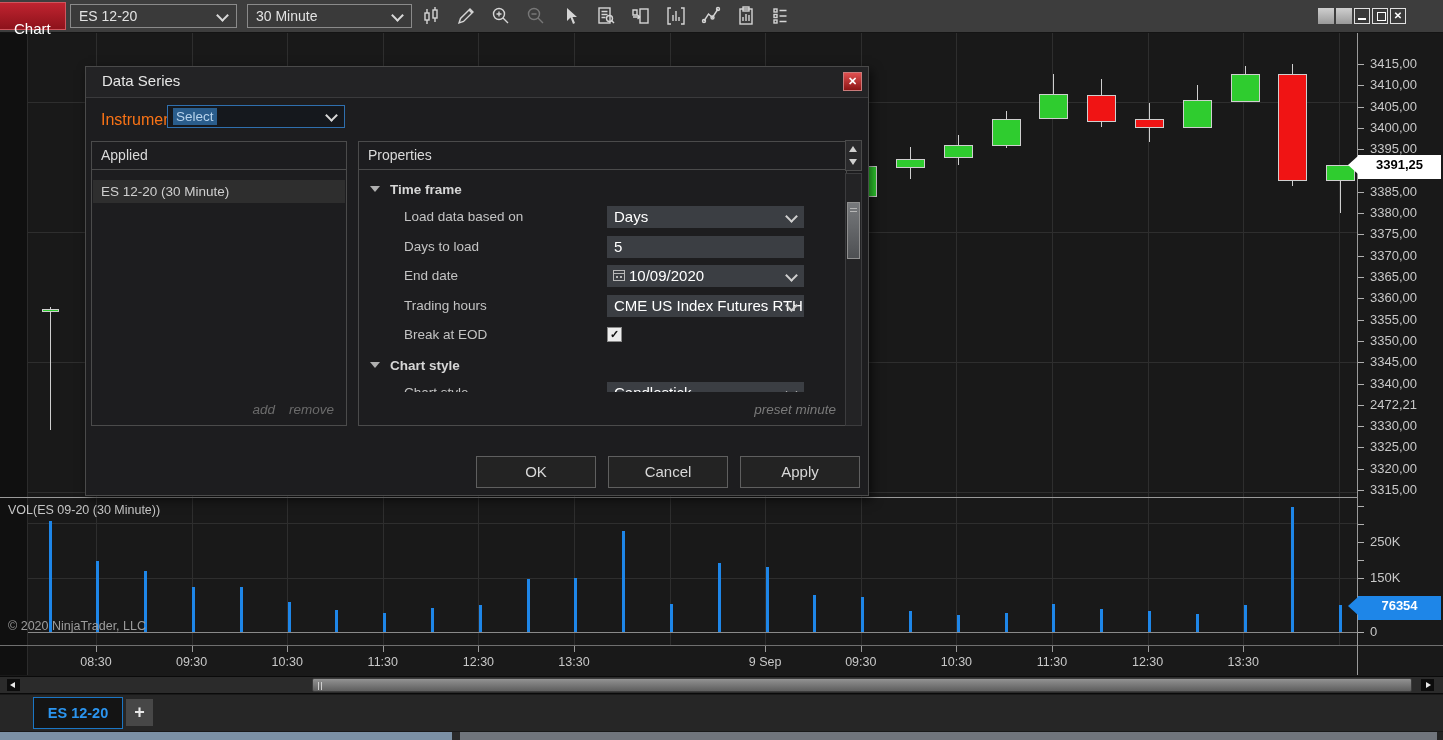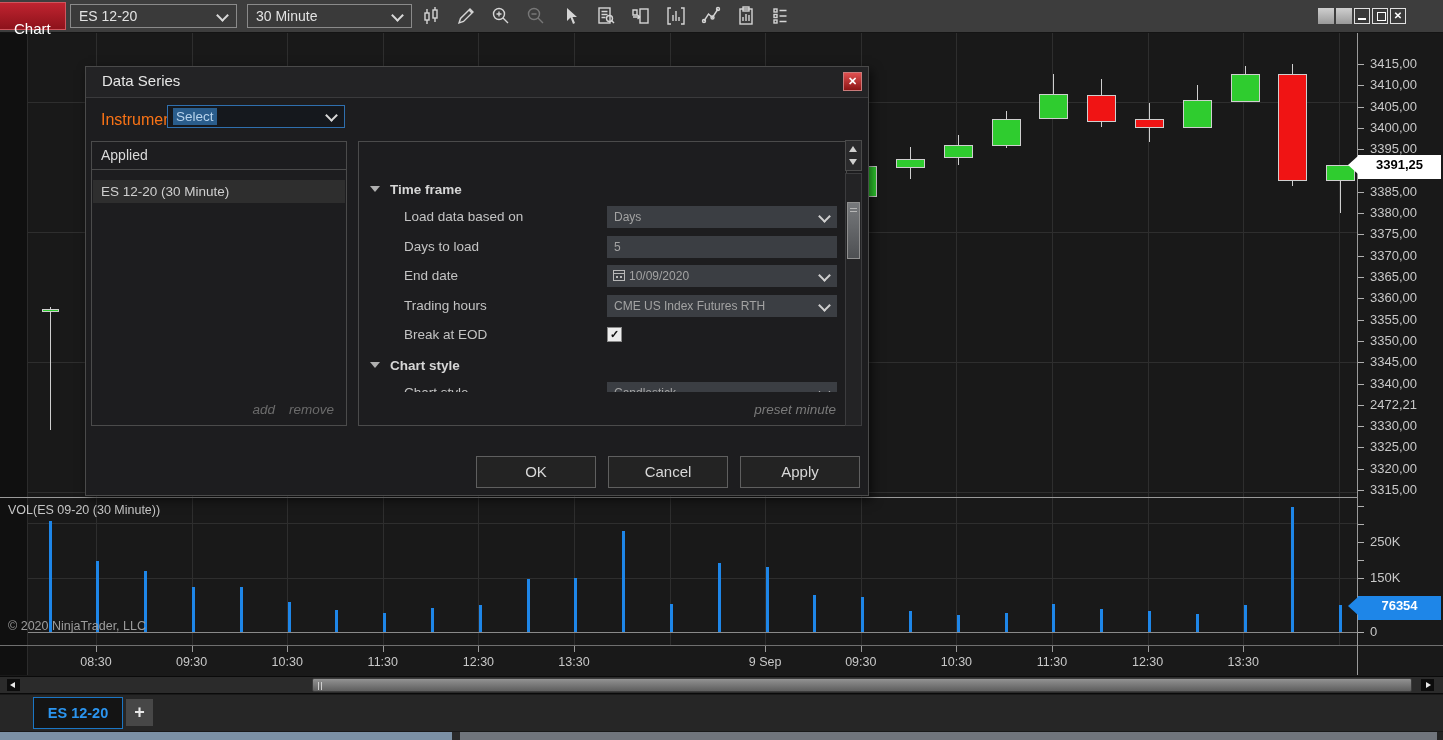--- a/index.html
+++ b/index.html
@@ -78,21 +78,21 @@
   .panel{position:absolute;border:1px solid #4b4b4b;box-sizing:border-box;}
   .panel-h{height:27px;line-height:27px;padding-left:9px;font-size:14px;color:#dadada;border-bottom:1px solid #4b4b4b;}
   .applied-item{position:absolute;left:1px;right:1px;height:23px;background:#2e2e2e;color:#cfcfcf;font-size:13.5px;line-height:23px;padding-left:8px;}
   .addremove{position:absolute;right:12px;bottom:8px;font-style:italic;color:#6b6b6b;font-size:13.5px;}
   .addremove span{margin-left:14px;}
   .preset{position:absolute;right:10px;bottom:8px;font-style:italic;color:#7a7a7a;font-size:13.5px;}
   #prop-rows{position:absolute;left:1px;top:32px;width:487px;height:218px;overflow:hidden;}
   .sec-arrow{position:absolute;width:0;height:0;border-left:5px solid transparent;border-right:5px solid transparent;border-top:6px solid #b0b0b0;}
   .sec-title{position:absolute;font-size:13.5px;font-weight:bold;color:#d6d6d6;}
   .prow-label{position:absolute;left:44px;font-size:13.5px;color:#c3c3c3;}
-  .field{position:absolute;left:247px;width:230px;height:22px;background:#3b3e43;box-sizing:border-box;color:#a3a3a3;font-size:12px;line-height:22px;}
+  .field{position:absolute;left:247px;width:197px;height:22px;background:#3b3e43;box-sizing:border-box;color:#ffffff;font-size:15px;line-height:22px;}
   .field span{padding-left:7px;}
   .field .chev{right:8px;top:6px;border-color:#cfcfcf;}
   .cal{position:absolute;left:6px;top:5px;width:12px;height:11px;border:1px solid #b8b8b8;box-sizing:border-box;}
   .cal i{position:absolute;left:0;right:0;top:2px;height:1px;background:#b8b8b8;}
   .cal em{position:absolute;left:2px;top:5px;width:2px;height:2px;background:#b8b8b8;}
   .cal em+em{left:6px;}
   .checkbox{position:absolute;left:247px;width:13px;height:13px;background:#ededed;border:1px solid #8a8a8a;
     color:#111;font-size:11px;font-weight:bold;text-align:center;line-height:12px;}
   .scroll-arrows{position:absolute;left:759px;top:73px;width:17px;height:31px;border:1px solid #4b4b4b;background:#2a2a2c;box-sizing:border-box;}
   .tri-up{position:absolute;left:3px;top:5px;width:0;height:0;border-left:4px solid transparent;border-right:4px solid transparent;border-bottom:6px solid #d0d0d0;}
@@ -407,20 +407,21 @@
       <div class="panel-h">Applied</div>
       <div id="applied-list">
           <div class="applied-item" style="top: 38px; position: absolute;">ES 12-20 (30 Minute)</div>
         </div>
       <div class="addremove">
         <span>add</span><span>remove</span>
       </div>
     </div>
 
     <div class="panel" style="left:272px;top:74px;width:489px;height:285px;">
+      <div class="panel-h">Properties</div>
       <div id="prop-rows">
           <div class="sec-arrow" style="left: 10px; top: 12px;"></div>
           <div class="sec-title" style="left: 30px; top: 8px;">Time frame</div>
           <div class="prow-label" style="top: 35px;">Load data based on</div>
           <div class="field" style="top: 32px;"><span>Days</span><i class="chev" style="position: absolute;"></i></div>
           <div class="prow-label" style="top: 64.5px;">Days to load</div>
           <div class="field" style="top: 61.5px;"><span>5</span></div>
           <div class="prow-label" style="top: 94px;">End date</div>
           <div class="field" style="top: 91px;"><div class="cal">
               <i></i>

